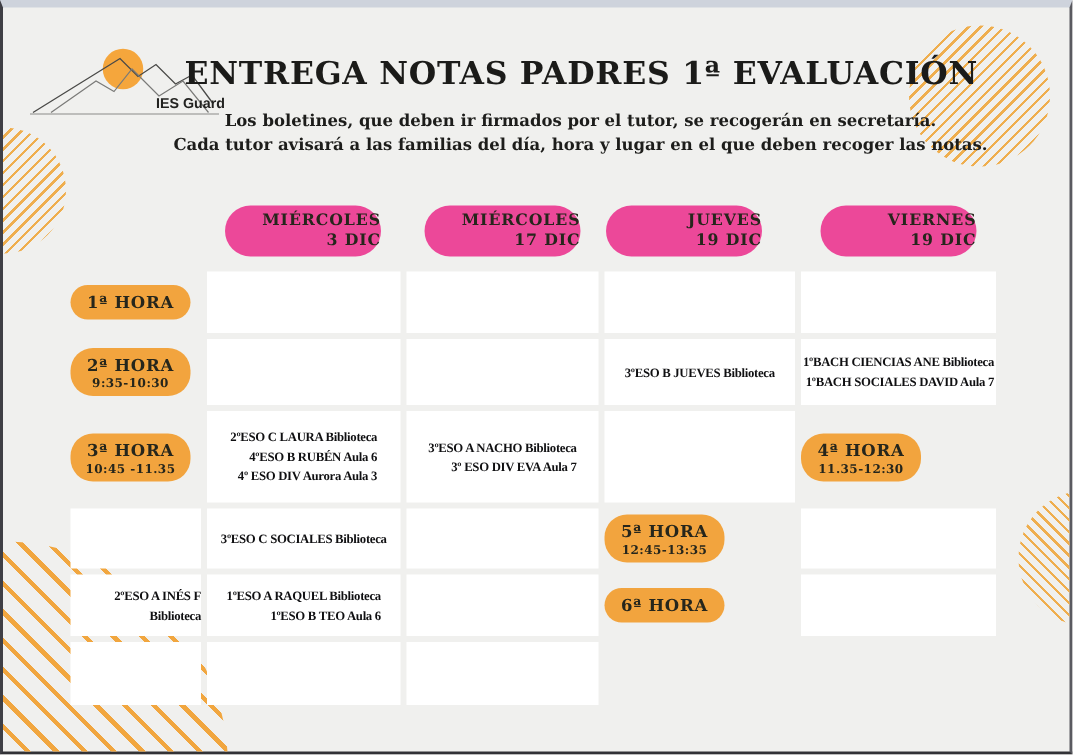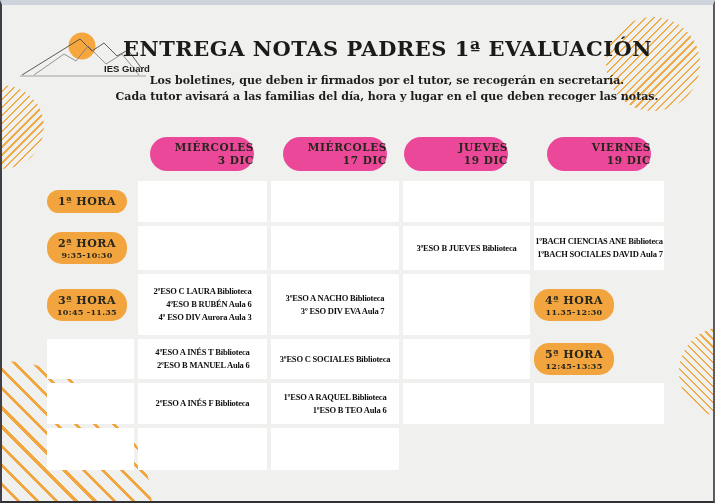--- a/index.html
+++ b/index.html
@@ -142,36 +142,40 @@
 3º ESO DIV EVA Aula 7</div>
     <div class="cell"></div>
 
     <div class="rowhead">
       <div class="row-pill">
         <div class="row-pill-label">4ª HORA</div>
         <div class="row-pill-time">11.35-12:30</div>
       </div>
     </div>
     <div class="cell"></div>
-    <div class="cell">4ºESO A INÉS T Biblioteca
-2ºESO B MANUEL Aula 6</div>
     <div class="cell">3ºESO C SOCIALES Biblioteca</div>
     <div class="cell"></div>
 
     <div class="rowhead">
       <div class="row-pill">
         <div class="row-pill-label">5ª HORA</div>
         <div class="row-pill-time">12:45-13:35</div>
       </div>
     </div>
     <div class="cell"></div>
     <div class="cell">2ºESO A INÉS F Biblioteca</div>
     <div class="cell">1ºESO A RAQUEL Biblioteca
 1ºESO B TEO Aula 6</div>
     <div class="cell"></div>
 
+    <div class="rowhead">
+      <div class="row-pill">
+        <div class="row-pill-label">6ª HORA</div>
+
+      </div>
+    </div>
     <div class="cell"></div>
     <div class="cell"></div>
     <div class="cell"></div>
     <div class="cell"></div>
 
   </div>
 </div>
 
 </body></html>

